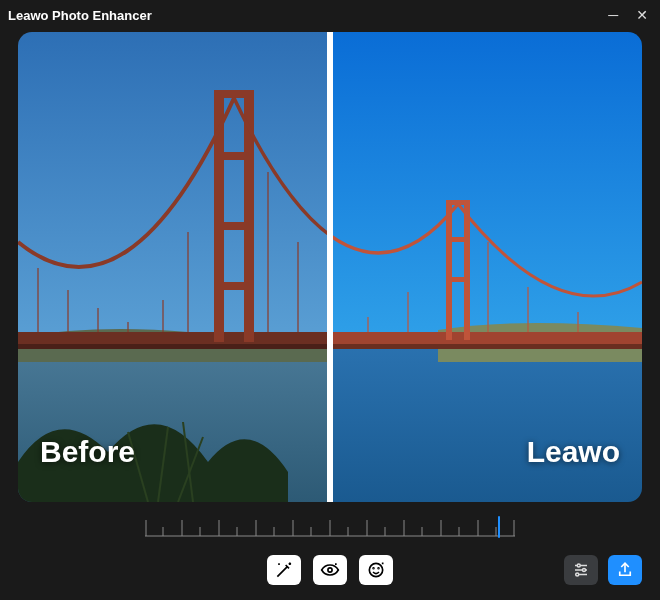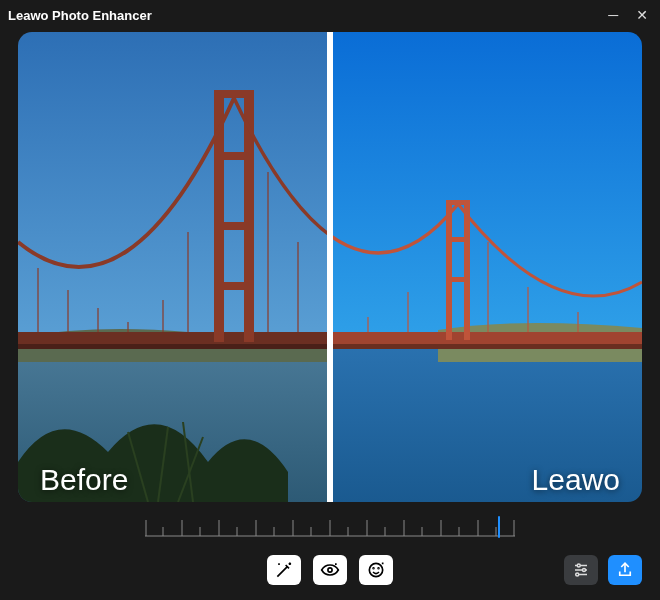--- a/index.html
+++ b/index.html
@@ -45,23 +45,23 @@
   .viewer {
     position: relative;
     height: 470px;
     border-radius: 14px;
     overflow: hidden;
     margin-top: 2px;
   }
   .viewer svg { display: block; width: 100%; height: 100%; }
   .label {
     position: absolute;
-    bottom: 5px;
+    bottom: 33px;
     font-size: 30px;
-    font-weight: 400;
+    font-weight: 700;
     color: #fff;
     text-shadow: 0 1px 6px rgba(0,0,0,0.6);
   }
   .label-before { left: 22px; }
   .label-after { right: 22px; }
   .ruler-row {
     margin-top: 16px;
     display: flex;
     justify-content: center;
     position: relative;

